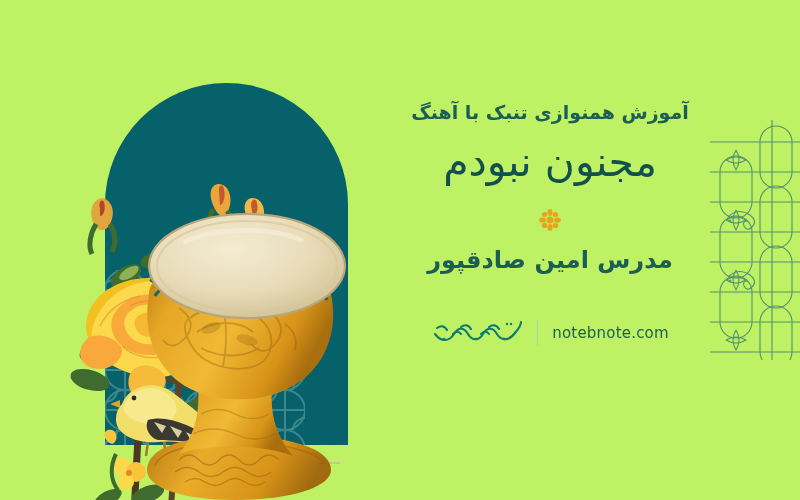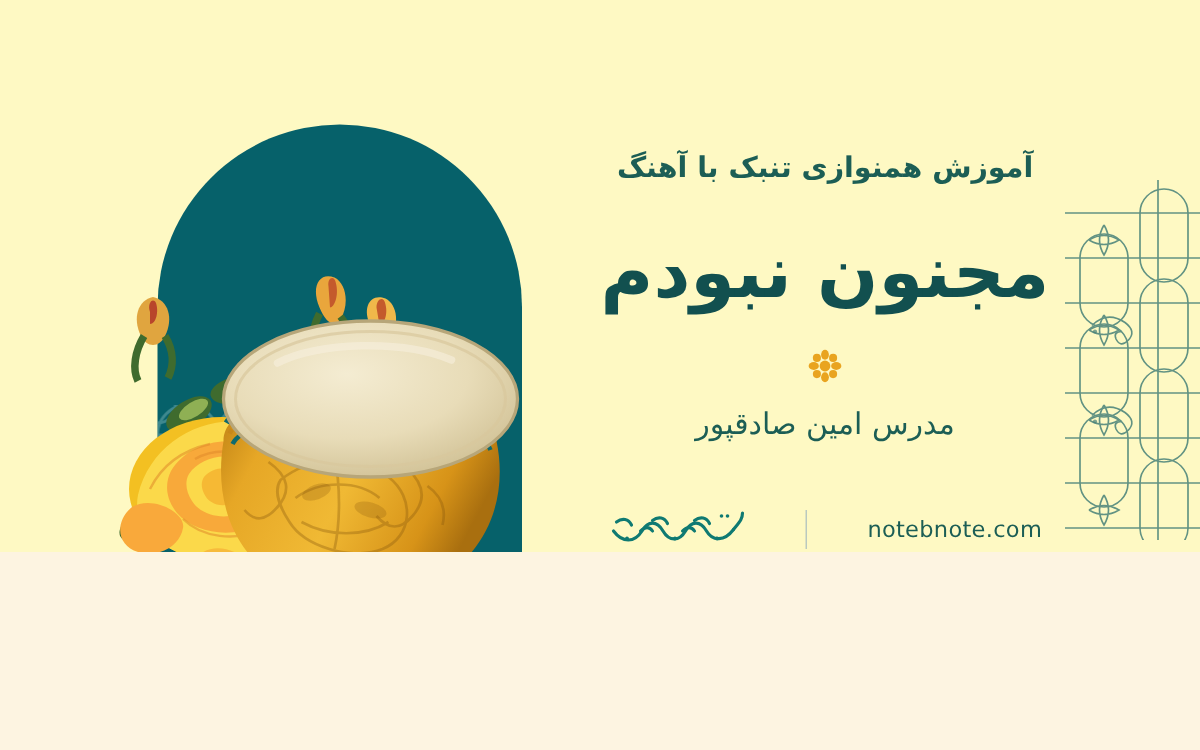--- a/index.html
+++ b/index.html
@@ -4,22 +4,22 @@
 <style>
   * { margin:0; padding:0; box-sizing:border-box; }
   html,body { width:800px; height:500px; overflow:hidden; }
   body {
     font-family: "DejaVu Sans", sans-serif;
     background: #fdf4e1;
     position: relative;
   }
   .poster {
     position:relative;
-    width:800px; height:368px;
-    background:#fef9c3;
+    width:800px; height:500px;
+    background:#bef264;
     overflow:hidden;
   }
 
   
   .right-pattern {
     position:absolute;
     right:0; top:120px;
     width:110px; height:240px;
     opacity:.95;
     pointer-events:none;
@@ -63,49 +63,49 @@
   .kicker {
     margin-top:100px;
     font-size:19px;
     font-weight:bold;
     color:#1c5e55;
     letter-spacing:.2px;
     line-height:1.3;
     white-space:nowrap;
   }
   .title {
-    margin-top:30px;
-    font-size:48px;
-    font-weight:bold;
+    margin-top:14px;
+    font-size:41px;
+    font-weight:normal;
     color:#12504f;
     line-height:1.15;
     white-space:nowrap;
   }
   .video-row {
     margin-top:36px;
     display:flex; align-items:center; gap:12px;
     direction:rtl;
   }
   .video-row .label {
     font-size:16px; font-weight:bold; color:#1c5e55;
     white-space:nowrap;
   }
   .play-icon { display:block; }
 
   .ornament { margin-top:22px; }
 
   .teacher {
     margin-top:14px;
-    font-size:20px; font-weight:normal; color:#1c5e55;
+    font-size:24px; font-weight:bold; color:#1c5e55;
     white-space:nowrap;
   }
 
   .brand-row {
     margin-top:44px;
-    display:flex; align-items:center; gap:40px;
+    display:flex; align-items:center; gap:14px;
     direction:ltr;
   }
   .brand-mark { display:block; }
   .divider {
     width:1px; height:26px;
     background:#b9c9bf;
   }
   .site {
     font-size:15px;
     color:#1c5e55;

